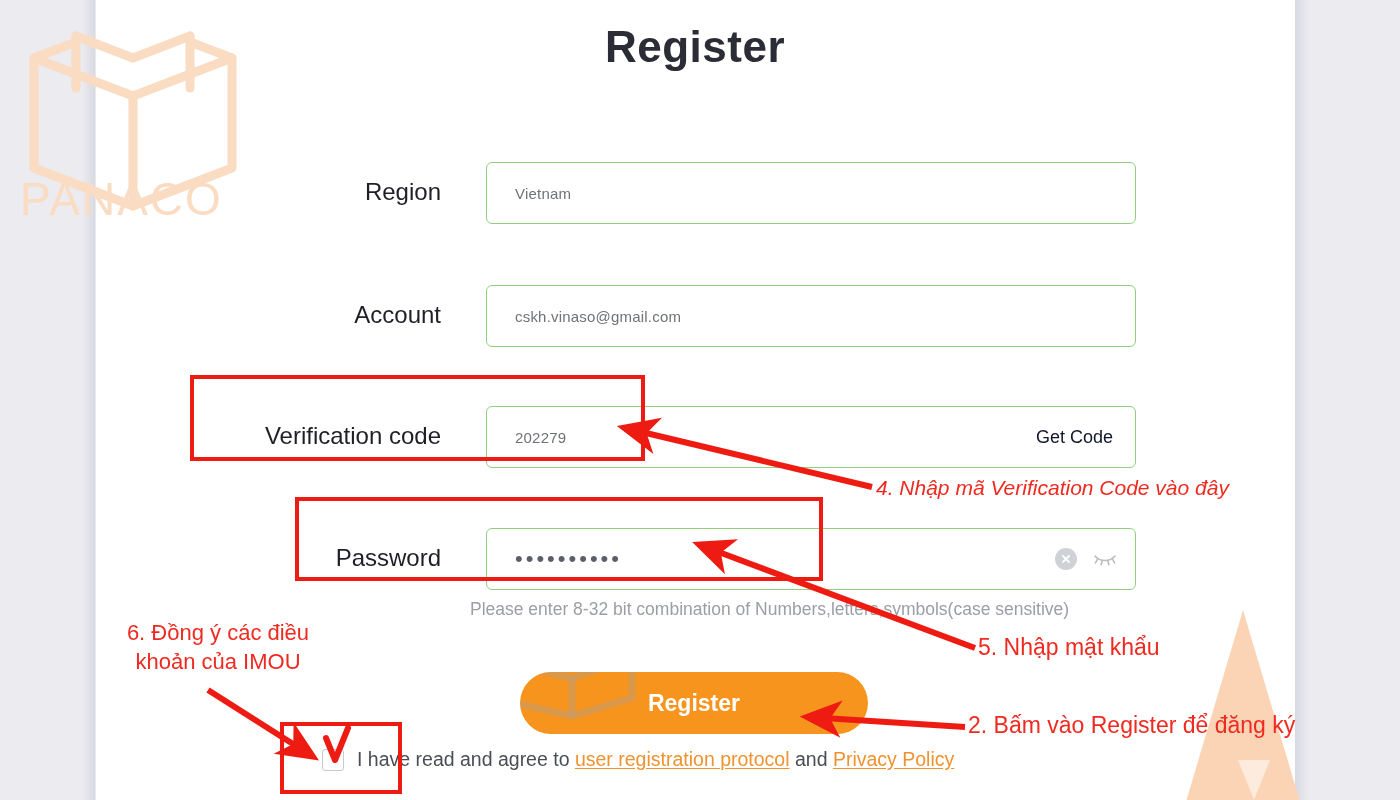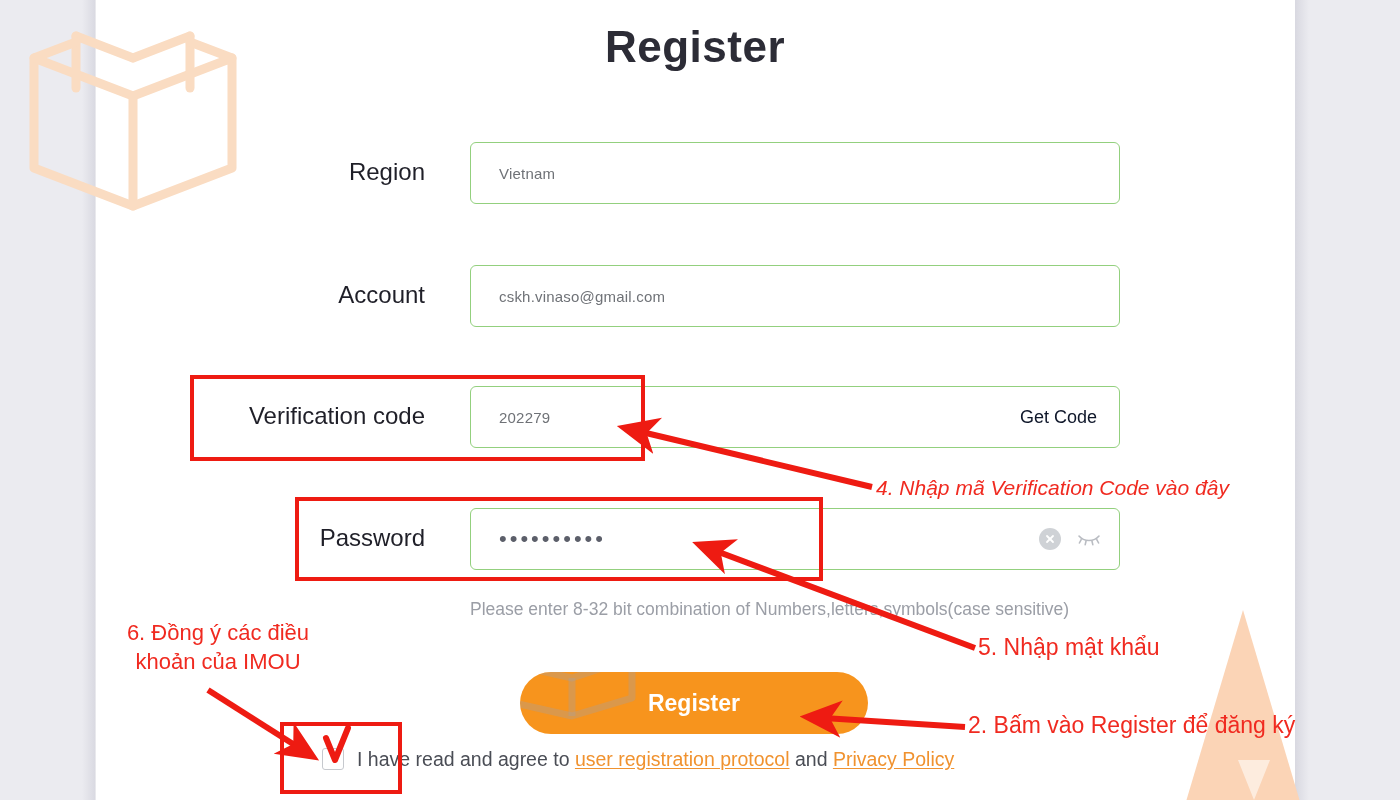--- a/index.html
+++ b/index.html
@@ -62,21 +62,21 @@
 
   
   .title {
     position: absolute; left: 95px; top: 22px; width: 1200px;
     text-align: center;
     font-size: 44px; font-weight: 700; color: #2c2c36;
     letter-spacing: .5px;
   }
 
   
-  .form-row { position: absolute; left: 0; width: 1308px; }
+  .form-row { position: absolute; left: 16px; width: 1308px; margin-top: 20px; }
   .f-label {
     position: absolute; left: 150px; width: 275px;
     text-align: right;
     font-size: 24px; color: #1f1f28;
     line-height: 1;
   }
   .f-input {
     position: absolute; left: 470px; width: 650px; height: 62px;
     border: 1px solid #93d07e;
     border-radius: 6px;
@@ -125,21 +125,21 @@
     display: flex; align-items: center; justify-content: center;
     cursor: pointer;
     overflow: hidden;
     position: absolute;
   }
   .register-btn .lbl { position: relative; z-index: 2; }
 
   
   .agree-row {
     position: absolute; left: 322px; top: 748px;
-    display: flex; align-items: flex-start; gap: 13px;
+    display: flex; align-items: flex-end; gap: 13px;
   }
   .checkbox {
     width: 22px; height: 22px;
     border: 1px solid #c6c9ce; border-radius: 3px; background: #fff;
     cursor: pointer; flex: none;
   }
   .agree-text { font-size: 19.5px; color: #4a4d55; white-space: nowrap; }
   .agree-text a {
     color: #f0922f; text-decoration: underline;
     text-underline-offset: 2px; cursor: pointer;
@@ -180,20 +180,21 @@
       <path d="M16 40 L16 150 L115 188 L214 150 L214 40 L115 78 Z"></path>
       <path d="M115 78 L115 188"></path>
       <path d="M58 18 L58 70"></path>
       <path d="M58 18 L115 40"></path>
       <path d="M172 18 L172 70"></path>
       <path d="M172 18 L115 40"></path>
       <path d="M16 40 L58 24"></path>
       <path d="M214 40 L172 24"></path>
     </svg>
   </div>
+  <div class="wm-text">PANACO</div>
 
   <div class="wm-triangle"></div>
   <div class="wm-triangle-inner"></div>
 
   <div class="title">Register</div>
 
   <div class="form-row" style="top:142px; height:62px;">
     <div class="f-label" style="top:18px;">Region</div>
     <div class="f-input">
       <span class="f-value">Vietnam</span>

